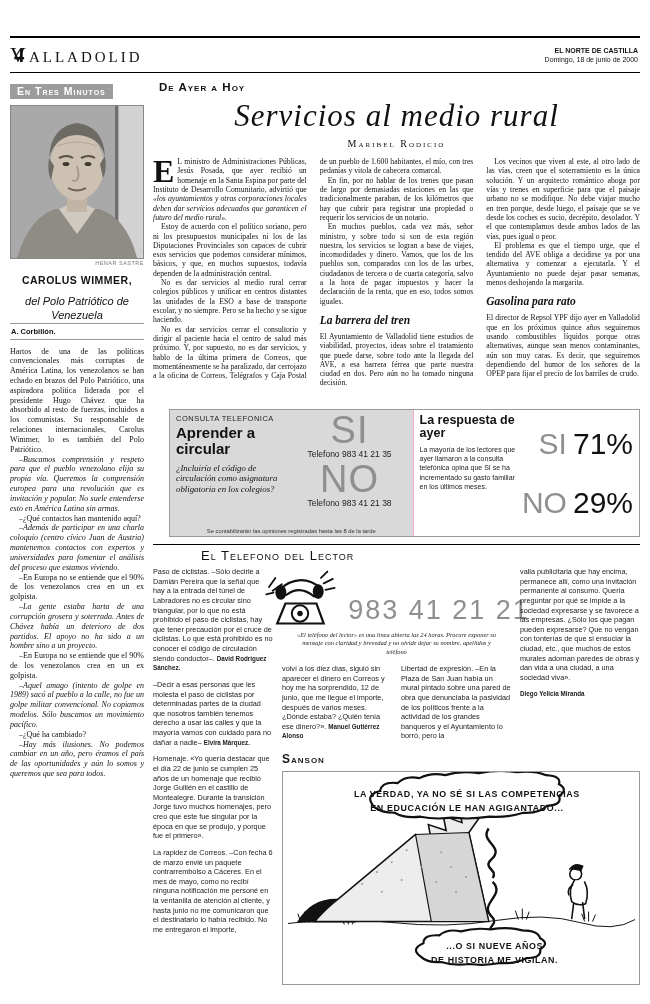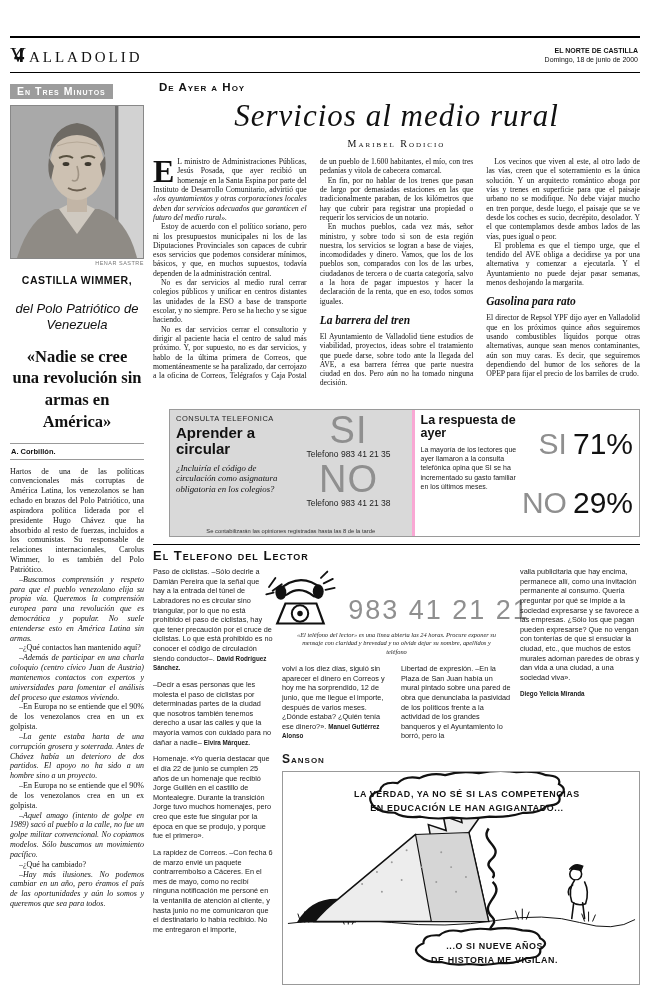--- a/index.html
+++ b/index.html
@@ -25,21 +25,21 @@
   
   .kicker-banner{display:inline-block;background:#9c9c9c;color:#fff;
                  font-family:"Liberation Sans",sans-serif;font-variant:small-caps;
                  font-weight:bold;font-size:10.5px;letter-spacing:1px;padding:1px 7px 2px;}
   .photo-wrap{margin-top:6px;}
   .photo-wrap svg{display:block;border:1px solid #888;}
   .photo-credit{font-family:"Liberation Sans",sans-serif;font-size:5.5px;color:#777;
                 text-align:right;letter-spacing:.5px;margin-top:1px;}
   .person{text-align:center;margin-top:8px;font-family:"Liberation Sans",sans-serif;}
   .person-name{font-size:10.5px;font-weight:600;letter-spacing:.5px;}
-  .person-title{font-size:13px;font-style:italic;margin-top:15px;line-height:1.25;}
+  .person-title{font-size:11px;font-style:italic;margin-top:9px;line-height:1.25;}
   .side-quote{text-align:center;font-size:16.5px;line-height:1.32;font-weight:600;
               margin:12px 2px 10px;}
   .side-byline{border-top:1px solid #999;border-bottom:1px solid #999;
                font-family:"Liberation Sans",sans-serif;font-size:7.5px;font-weight:bold;
                padding:3px 1px;margin-bottom:7px;}
   .side-text p{font-size:8px;line-height:1.23;text-align:justify;margin:0;text-indent:9px;}
   .side-text p.first{text-indent:0;}
   .side-text p.it{font-style:italic;}
 
   
@@ -61,33 +61,33 @@
             font-family:"Liberation Sans",sans-serif;margin-left:16px;}
   .c-left{background:#d9d9d9;flex:1.08;position:relative;padding:4px 6px;}
   .c-kicker{font-size:7.5px;letter-spacing:.5px;color:#222;}
   .c-title{font-size:15px;font-weight:bold;line-height:1.05;margin-top:2px;width:90px;}
   .c-question{font-family:"Liberation Serif",serif;font-style:italic;font-size:8.8px;
               line-height:1.25;margin-top:6px;width:118px;}
   .c-vote{position:absolute;right:8px;top:2px;text-align:center;width:110px;}
   .c-big{font-size:38px;line-height:.95;color:#8f8f8f;letter-spacing:1px;}
   .c-phone{font-size:8.5px;color:#222;margin:1px 0 2px;}
   .c-note{position:absolute;left:0;right:0;bottom:2px;text-align:center;font-size:5.8px;color:#333;}
-  .c-right{background:#fff;flex:1;border-left:3px solid #f9a8d4;display:flex;padding:4px 6px;}
+  .c-right{background:#fff;flex:1;border-left:1px solid #f9a8d4;display:flex;padding:4px 6px;}
   .r-text{width:96px;}
   .r-title{font-size:12.5px;font-weight:bold;line-height:1.05;}
   .r-body{font-size:7px;line-height:1.3;margin-top:5px;color:#222;}
   .r-results{flex:1;display:flex;flex-direction:column;justify-content:space-around;padding-left:4px;}
   .r-row{display:flex;align-items:baseline;justify-content:flex-end;gap:6px;}
   .r-label{font-size:30px;color:#8f8f8f;}
   .r-val{font-size:30px;color:#111;}
 
   
   .tel-rule{border:none;border-top:1px solid #000;margin:7px 0 3px;}
-  .tel-heading{font-family:"Liberation Sans",sans-serif;font-variant:small-caps;font-weight:bold;
-               font-size:13px;letter-spacing:1px;margin-bottom:4px;}
+  .tel-heading{font-family:"Liberation Sans",sans-serif;font-variant:small-caps;font-weight:normal;
+               font-size:13px;letter-spacing:1px;margin-bottom:4px;margin-left:48px;}
   .tel-grid{display:grid;grid-template-columns:120px 1fr 1fr 120px;grid-template-rows:97px auto 1fr;
             column-gap:9px;font-family:"Liberation Sans",sans-serif;font-size:7.3px;
             line-height:1.32;color:#1a1a1a;}
   .tel-grid p{margin:0 0 7px;}
   .sig{font-weight:bold;font-size:6.3px;}
   .t-col1{grid-column:1;grid-row:1 / span 3;}
   .t-phone{grid-column:2 / span 2;grid-row:1;display:flex;flex-direction:column;align-items:center;}
   .t-phone-top{display:flex;align-items:flex-end;gap:11px;}
   .t-number{font-size:27px;letter-spacing:2px;color:#8f8f8f;white-space:nowrap;}
   .t-caption{font-family:"Liberation Serif",serif;font-style:italic;font-size:6.4px;
@@ -138,31 +138,30 @@
             <ellipse cx="55" cy="58" rx="3.4" ry="2" fill="#3c382f"></ellipse>
             <ellipse cx="77" cy="58" rx="3.4" ry="2" fill="#3c382f"></ellipse>
             <path d="M66,60 q3,10 0,14 q-3,2 -5,0" stroke="#9f9384" stroke-width="1.6" fill="none"></path>
             <path d="M57,82 q9,5 18,0" stroke="#6b5f50" stroke-width="2" fill="none"></path>
             <path d="M46,40 q20,-8 40,0" stroke="#b5a897" stroke-width="1" fill="none"></path>
           </svg>
           <div class="photo-credit">HENAR SASTRE</div>
         </div>
 
         <div class="person">
-          <div class="person-name">CASTILLA WIMMER,</div>
+          <div class="person-name">CAROLUS WIMMER,</div>
           <div class="person-title">del Polo Patriótico de Venezuela</div>
         </div>
 
-        <div class="side-quote">«Nadie se cree una revolución sin armas en América»</div>
 
         <div class="side-byline">A. Corbillón.</div>
 
         <div class="side-text">
           <p class="first">Hartos de una de las políticas convencionales más corruptas de América Latina, los venezolanos se han echado en brazos del Polo Patriótico, una aspiradora política liderada por el presidente Hugo Chávez que ha absorbido al resto de fuerzas, incluidos a los comunistas. Su responsable de relaciones internacionales, Carolus Wimmer, lo es también del Polo Patriótico.</p>
-          <p class="it">–Buscamos comprensión y respeto para que el pueblo venezolano elija su propia vía. Queremos la comprensión europea para una revolución que es democrática y popular. No suele entenderse esto en América Latina sin armas.</p>
+          <p class="it">–Buscamos comprensión y respeto para que el pueblo venezolano elija su propia vía. Queremos la comprensión europea para una revolución que es invitación y popular. No suele entenderse esto en América Latina sin armas.</p>
           <p>–¿Qué contactos han mantenido aquí?</p>
           <p class="it">–Además de participar en una charla coloquio (centro cívico Juan de Austria) mantenemos contactos con expertos y universidades para fomentar el análisis del proceso que estamos viviendo.</p>
           <p>–En Europa no se entiende que el 90% de los venezolanos crea en un ex golpista.</p>
           <p class="it">–La gente estaba harta de una corrupción grosera y soterrada. Antes de Chávez había un deterioro de dos partidos. El apoyo no ha sido a un hombre sino a un proyecto.</p>
           <p>–En Europa no se entiende que el 90% de los venezolanos crea en un ex golpista.</p>
           <p class="it">–Aquel amago (intento de golpe en 1989) sacó al pueblo a la calle, no fue un golpe militar convencional. No copiamos modelos. Sólo buscamos un movimiento pacífico.</p>
           <p>–¿Qué ha cambiado?</p>
           <p class="it">–Hay más ilusiones. No podemos cambiar en un año, pero éramos el país de las oportunidades y aún lo somos y queremos que sea para todos.</p>
         </div>
       </div>

